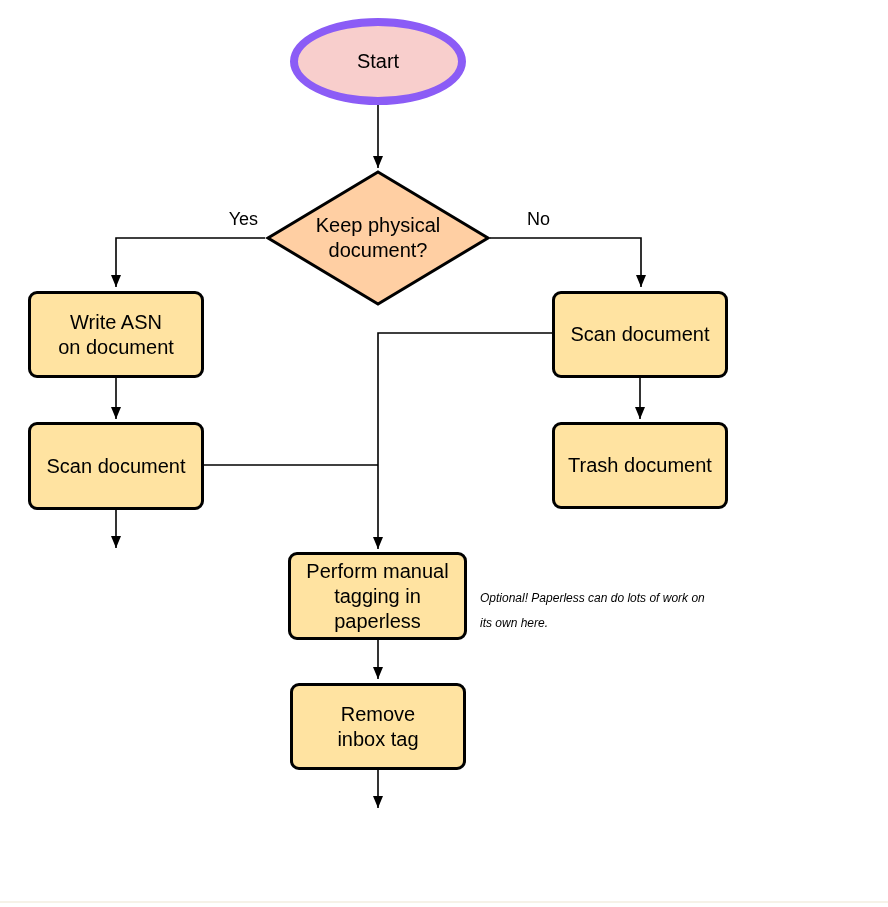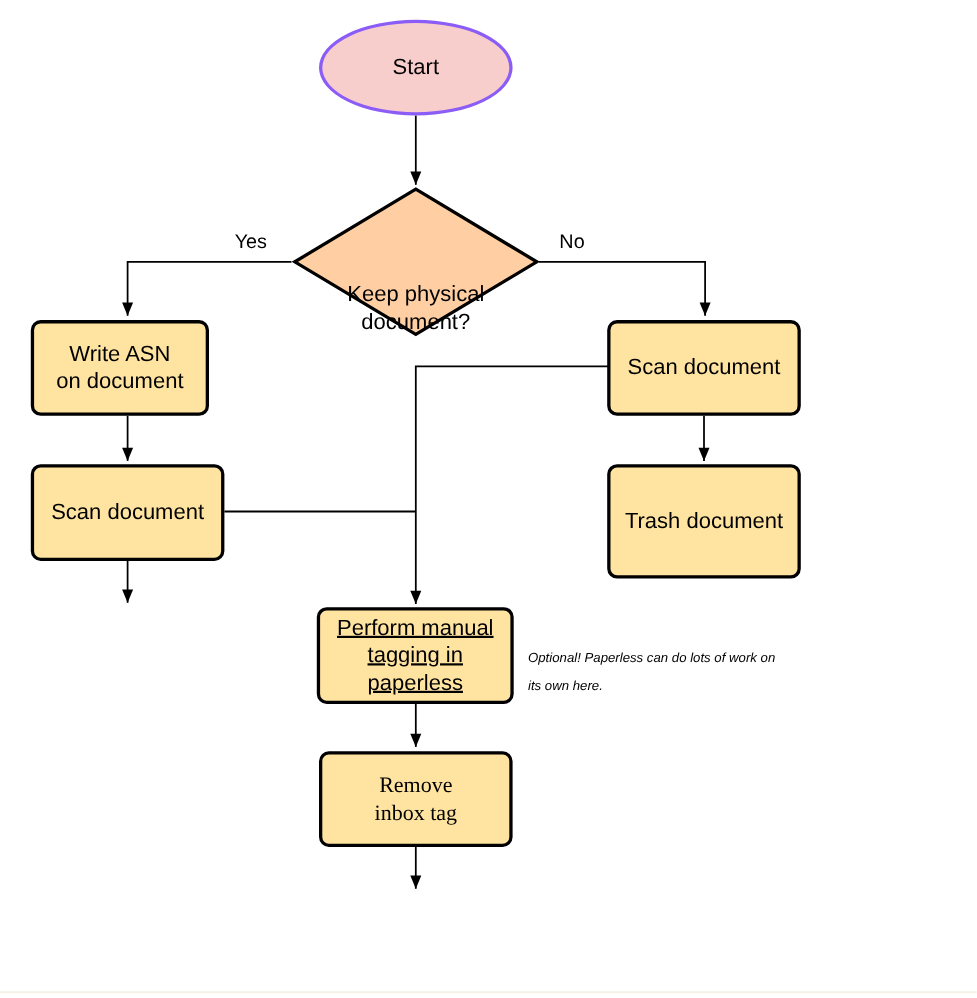--- a/index.html
+++ b/index.html
@@ -16,35 +16,35 @@
   .node{
     position:absolute;z-index:2;
     display:flex;align-items:center;justify-content:center;
     text-align:center;
     font-size:20px;line-height:25px;
     white-space:pre-line;
     box-sizing:border-box;
   }
   .terminal{
     background:var(--terminal-fill,#f8cecc);
-    border:3px solid #8b5cf6;
+    border:8px solid #8b5cf6;
     border-radius:50%;
   }
   .process{
     background:var(--process-fill,#ffe3a1);
     border:3px solid #000;
     border-radius:9px;
   }
   .decision{background:transparent;border:none;padding:0;}
   .decision svg{position:absolute;left:0;top:0;}
   .decision .node-label{position:relative;z-index:1;}
   .edge-label{
     position:absolute;z-index:2;
     font-size:18px;line-height:20px;
-    text-align:center;
+    text-align:right;
   }
   .note{
     position:absolute;z-index:2;
     font-size:12px;line-height:25px;
     font-style:italic;
     white-space:pre-line;
   }
   .page-edge{
     position:absolute;left:0;top:901px;width:888px;height:2px;
     background:#f6f2e8;z-index:0;
@@ -72,57 +72,57 @@
     <path class="edge" marker-end="url(#arrow)" d="M553,333 L378,333 L378,549"></path>
     <path class="edge" d="M204,465 L378,465"></path>
     <path class="edge" marker-end="url(#arrow)" d="M378,640 L378,679"></path>
     <path class="edge" marker-end="url(#arrow)" d="M378,770 L378,808"></path>
   </svg>
 
   <div class="node terminal" style="left:290px;top:18px;width:176px;height:87px;">
     <span class="node-label">Start</span>
   </div>
 
-  <div class="node decision" style="left:265px;top:170px;width:226px;height:136px;align-items:flex-end;">
+  <div class="node decision" style="left:265px;top:170px;width:226px;height:136px;">
     <svg width="226" height="136" viewBox="0 0 226 136">
       <polygon points="113,2 223,68 113,134 3,68" style="fill:var(--decision-fill,#ffcfa3);stroke:#000;stroke-width:3;stroke-linejoin:miter;"></polygon>
     </svg>
     <span class="node-label">Keep physical
 document?</span>
   </div>
 
   <div class="edge-label" style="left:198px;top:209px;width:60px;">Yes</div>
   <div class="edge-label" style="left:490px;top:209px;width:60px;">No</div>
 
-  <div class="node process" style="left:28px;top:291px;width:162px;height:87px;">
+  <div class="node process" style="left:28px;top:291px;width:176px;height:87px;">
     <span class="node-label">Write ASN
 on document</span>
   </div>
 
   <div class="node process" style="left:28px;top:422px;width:176px;height:88px;">
     <span class="node-label">Scan document</span>
   </div>
 
 
   <div class="node process" style="left:552px;top:291px;width:176px;height:87px;">
     <span class="node-label">Scan document</span>
   </div>
 
-  <div class="node process" style="left:552px;top:422px;width:176px;height:104px;">
+  <div class="node process" style="left:552px;top:422px;width:176px;height:87px;">
     <span class="node-label">Trash document</span>
   </div>
 
-  <div class="node process" style="left:288px;top:552px;width:179px;height:88px;text-decoration:underline;">
+  <div class="node process" style="left:288px;top:552px;width:179px;height:88px;">
     <span class="node-label">Perform manual
 tagging in
 paperless</span>
   </div>
 
   <div class="note" style="left:480px;top:586px;width:402px;">Optional! Paperless can do lots of work on
 its own here.</div>
 
-  <div class="node process" style="left:290px;top:683px;width:176px;height:87px;font-family:Liberation Serif, serif;">
+  <div class="node process" style="left:290px;top:683px;width:176px;height:87px;">
     <span class="node-label">Remove
 inbox tag</span>
   </div>
 
 
 </div>
 
 </body></html>

